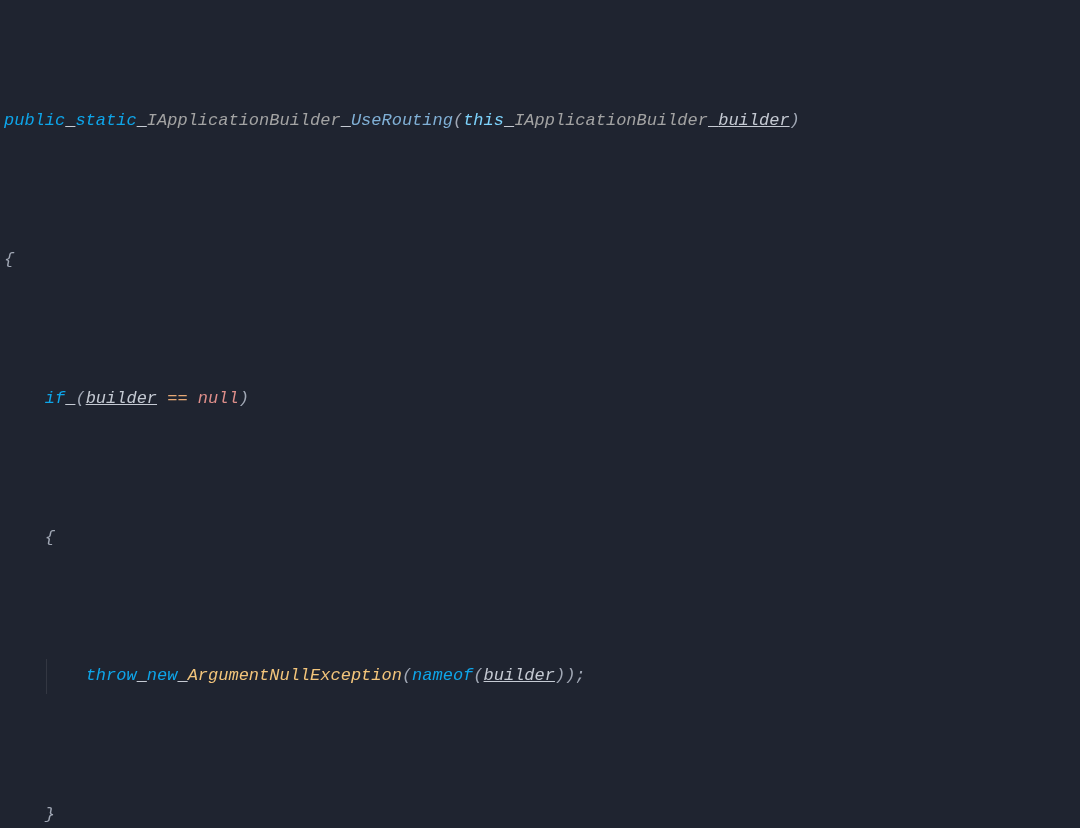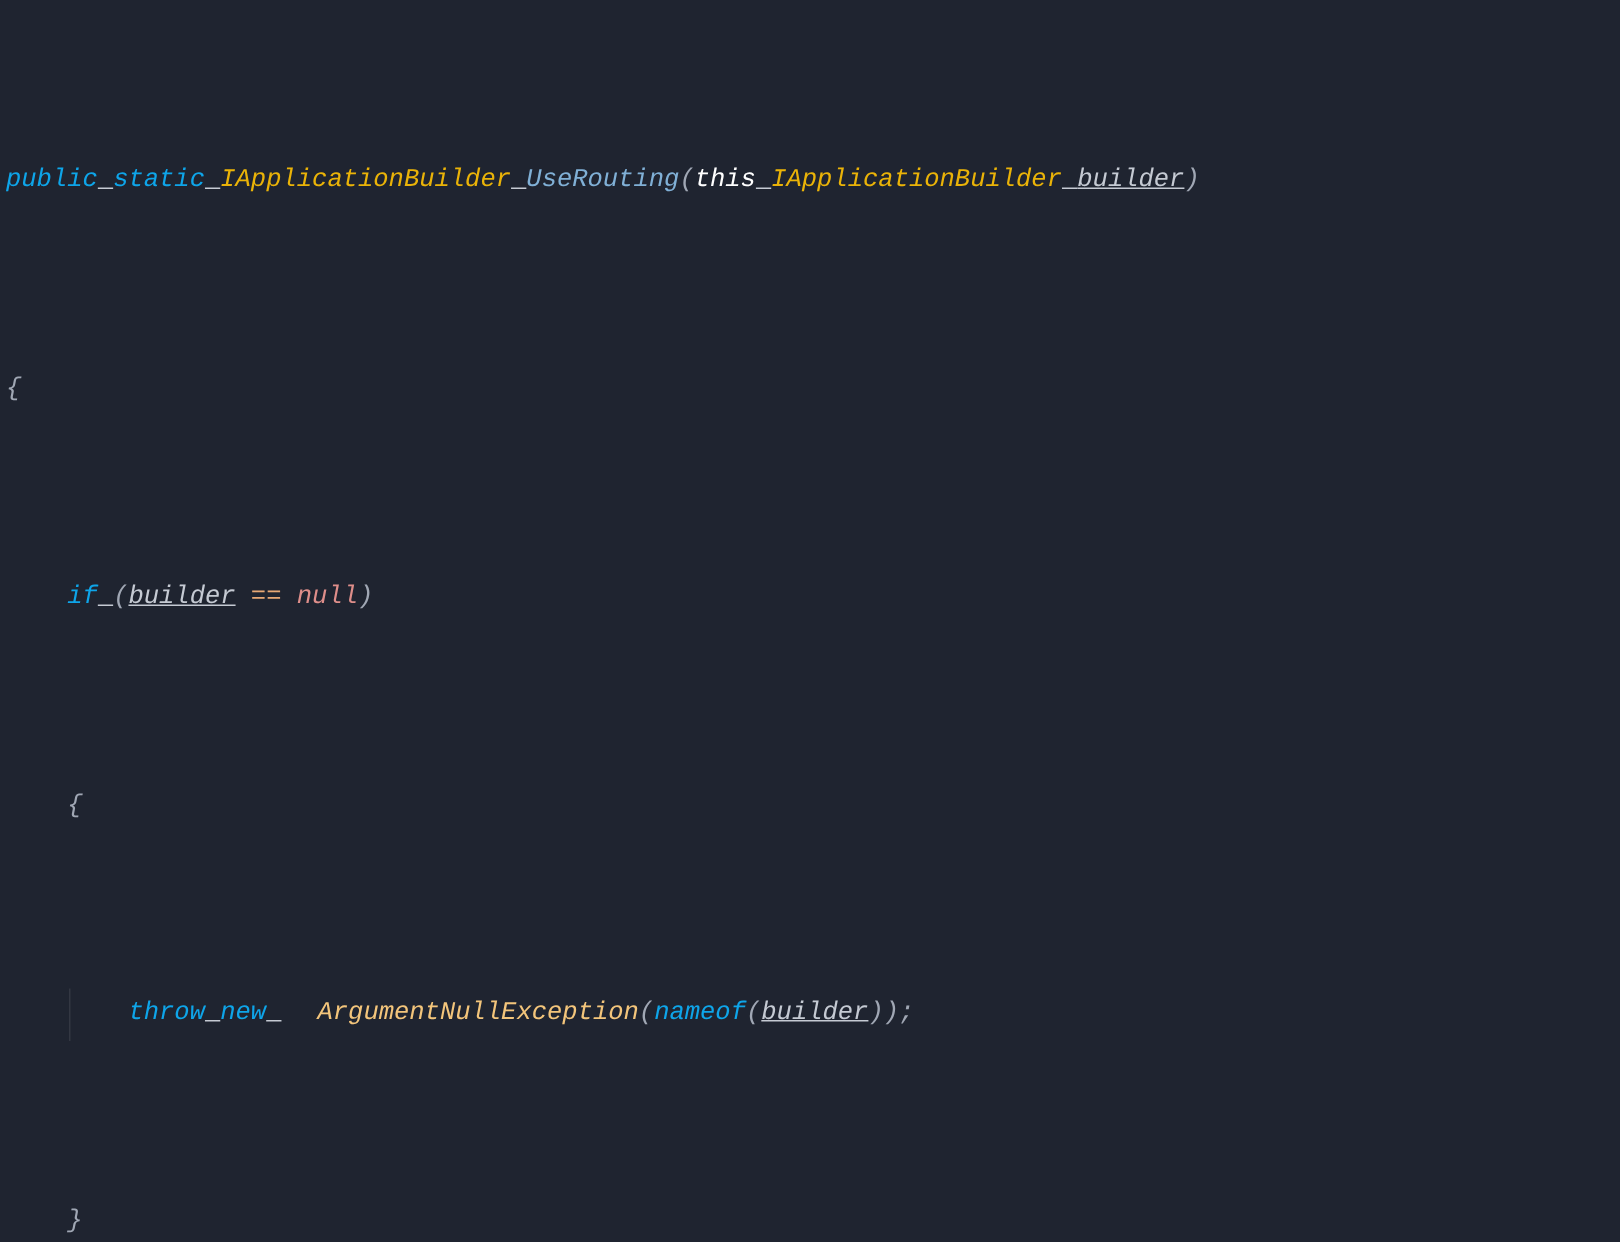--- a/index.html
+++ b/index.html
@@ -21,28 +21,28 @@
   }
   .line { display: block; height: 34.7px; position: relative; }
   .indent-bar {
     position: absolute;
     left: 0; top: 0; bottom: 0;
     width: 1px;
     background: rgba(255,255,255,0.09);
   }
   
   .tk-keyword   { color: #0ea5e9; }   
-  .tk-type      { color: #eab308; }   
+  .tk-type      { color: #a3a3a3; }   
   .tk-method    { color: #80b0d6; text-align: right; }   
-  .tk-methodcall{ color: #f3c57b; margin-left: 24px; }   
+  .tk-methodcall{ color: #f3c57b; }   
   .tk-ident     { color: #c5cad3; text-decoration: underline; }   
   .tk-null      { color: #de8e8a; }   
   .tk-punct     { color: #a0a7b4; }
   .tk-equals    { color: #e7a875; }   
-  .tk-this      { color: #ffffff; }
+  .tk-this      { color: #7dd3fc; }
 </style>
 </head>
 <body>
 
 <div class="editor">
 
 
 <span class="line"><span class="tk-keyword">public</span><span class="tk-ident"> </span><span class="tk-keyword">static</span><span class="tk-ident"> </span><span class="tk-type">IApplicationBuilder</span><span class="tk-ident"> </span><span class="tk-method">UseRouting</span><span class="tk-punct">(</span><span class="tk-this">this</span><span class="tk-ident"> </span><span class="tk-type">IApplicationBuilder</span><span class="tk-ident"> </span><span class="tk-ident">builder</span><span class="tk-punct">)</span></span>
 
 

